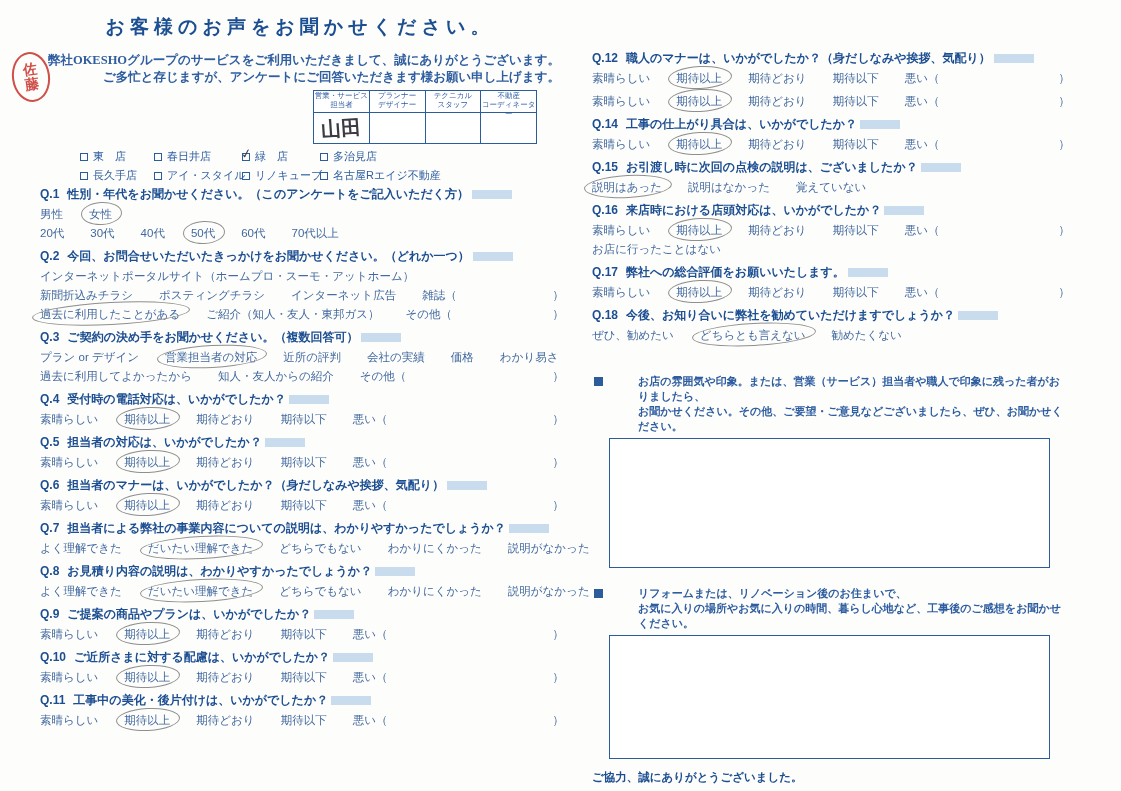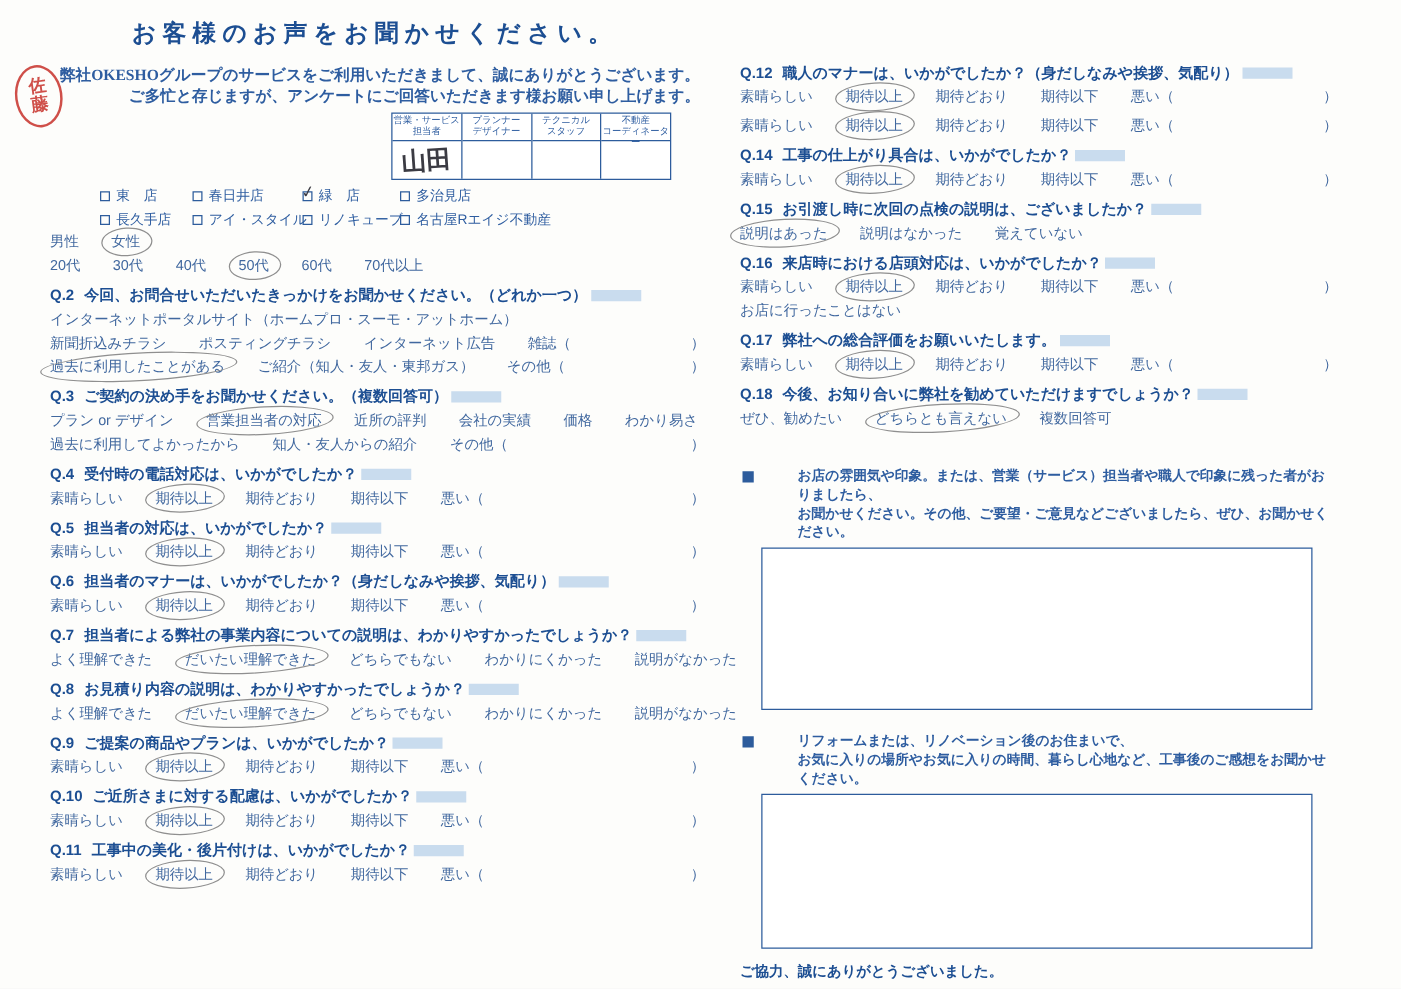--- a/index.html
+++ b/index.html
@@ -123,20 +123,21 @@
       <span class="store"><span class="cb"><span class="checkmark">✓</span></span><span>緑　店</span></span>
       <span class="store"><span class="cb"></span><span>多治見店</span></span>
       <span class="store"><span class="cb"></span><span>長久手店</span></span>
       <span class="store"><span class="cb"></span><span>アイ・スタイル</span></span>
       <span class="store"><span class="cb"></span><span>リノキューブ</span></span>
       <span class="store"><span class="cb"></span><span>名古屋Rエイジ不動産</span></span>
     </div>
 
   <div class="col" id="col-left">
       <div class="q">
+        <div class="q-header"><span class="q-id">Q.1</span><span class="q-text">性別・年代をお聞かせください。（このアンケートをご記入いただく方）</span><span class="hl-bar"></span></div>
         <div class="opt-row">
           <span class="opt">男性</span>
           <span class="opt circled">女性</span>
         </div>
         <div class="opt-row">
           <span class="opt">20代</span>
           <span class="opt">30代</span>
           <span class="opt">40代</span>
           <span class="opt circled">50代</span>
           <span class="opt">60代</span>
@@ -332,21 +333,21 @@
             <span class="opt">期待以下</span>
             <span class="opt">悪い（</span>
             <span class="opt right">）</span>
           </div>
         </div>
         <div class="q">
           <div class="q-header"><span class="q-id">Q.18</span><span class="q-text">今後、お知り合いに弊社を勧めていただけますでしょうか？</span><span class="hl-bar"></span></div>
           <div class="opt-row">
             <span class="opt">ぜひ、勧めたい</span>
             <span class="opt circled">どちらとも言えない</span>
-            <span class="opt">複数回答可</span>
+            <span class="opt">勧めたくない</span>
           </div>
         </div>
       </div>
 
     <div class="comment">
       <div class="c-label">
         <span class="bullet"></span>
         <span>
           <span>お店の雰囲気や印象。または、営業（サービス）担当者や職人で印象に残った者がおりましたら、</span><br>
           <span>お聞かせください。その他、ご要望・ご意見などございましたら、ぜひ、お聞かせください。</span>

